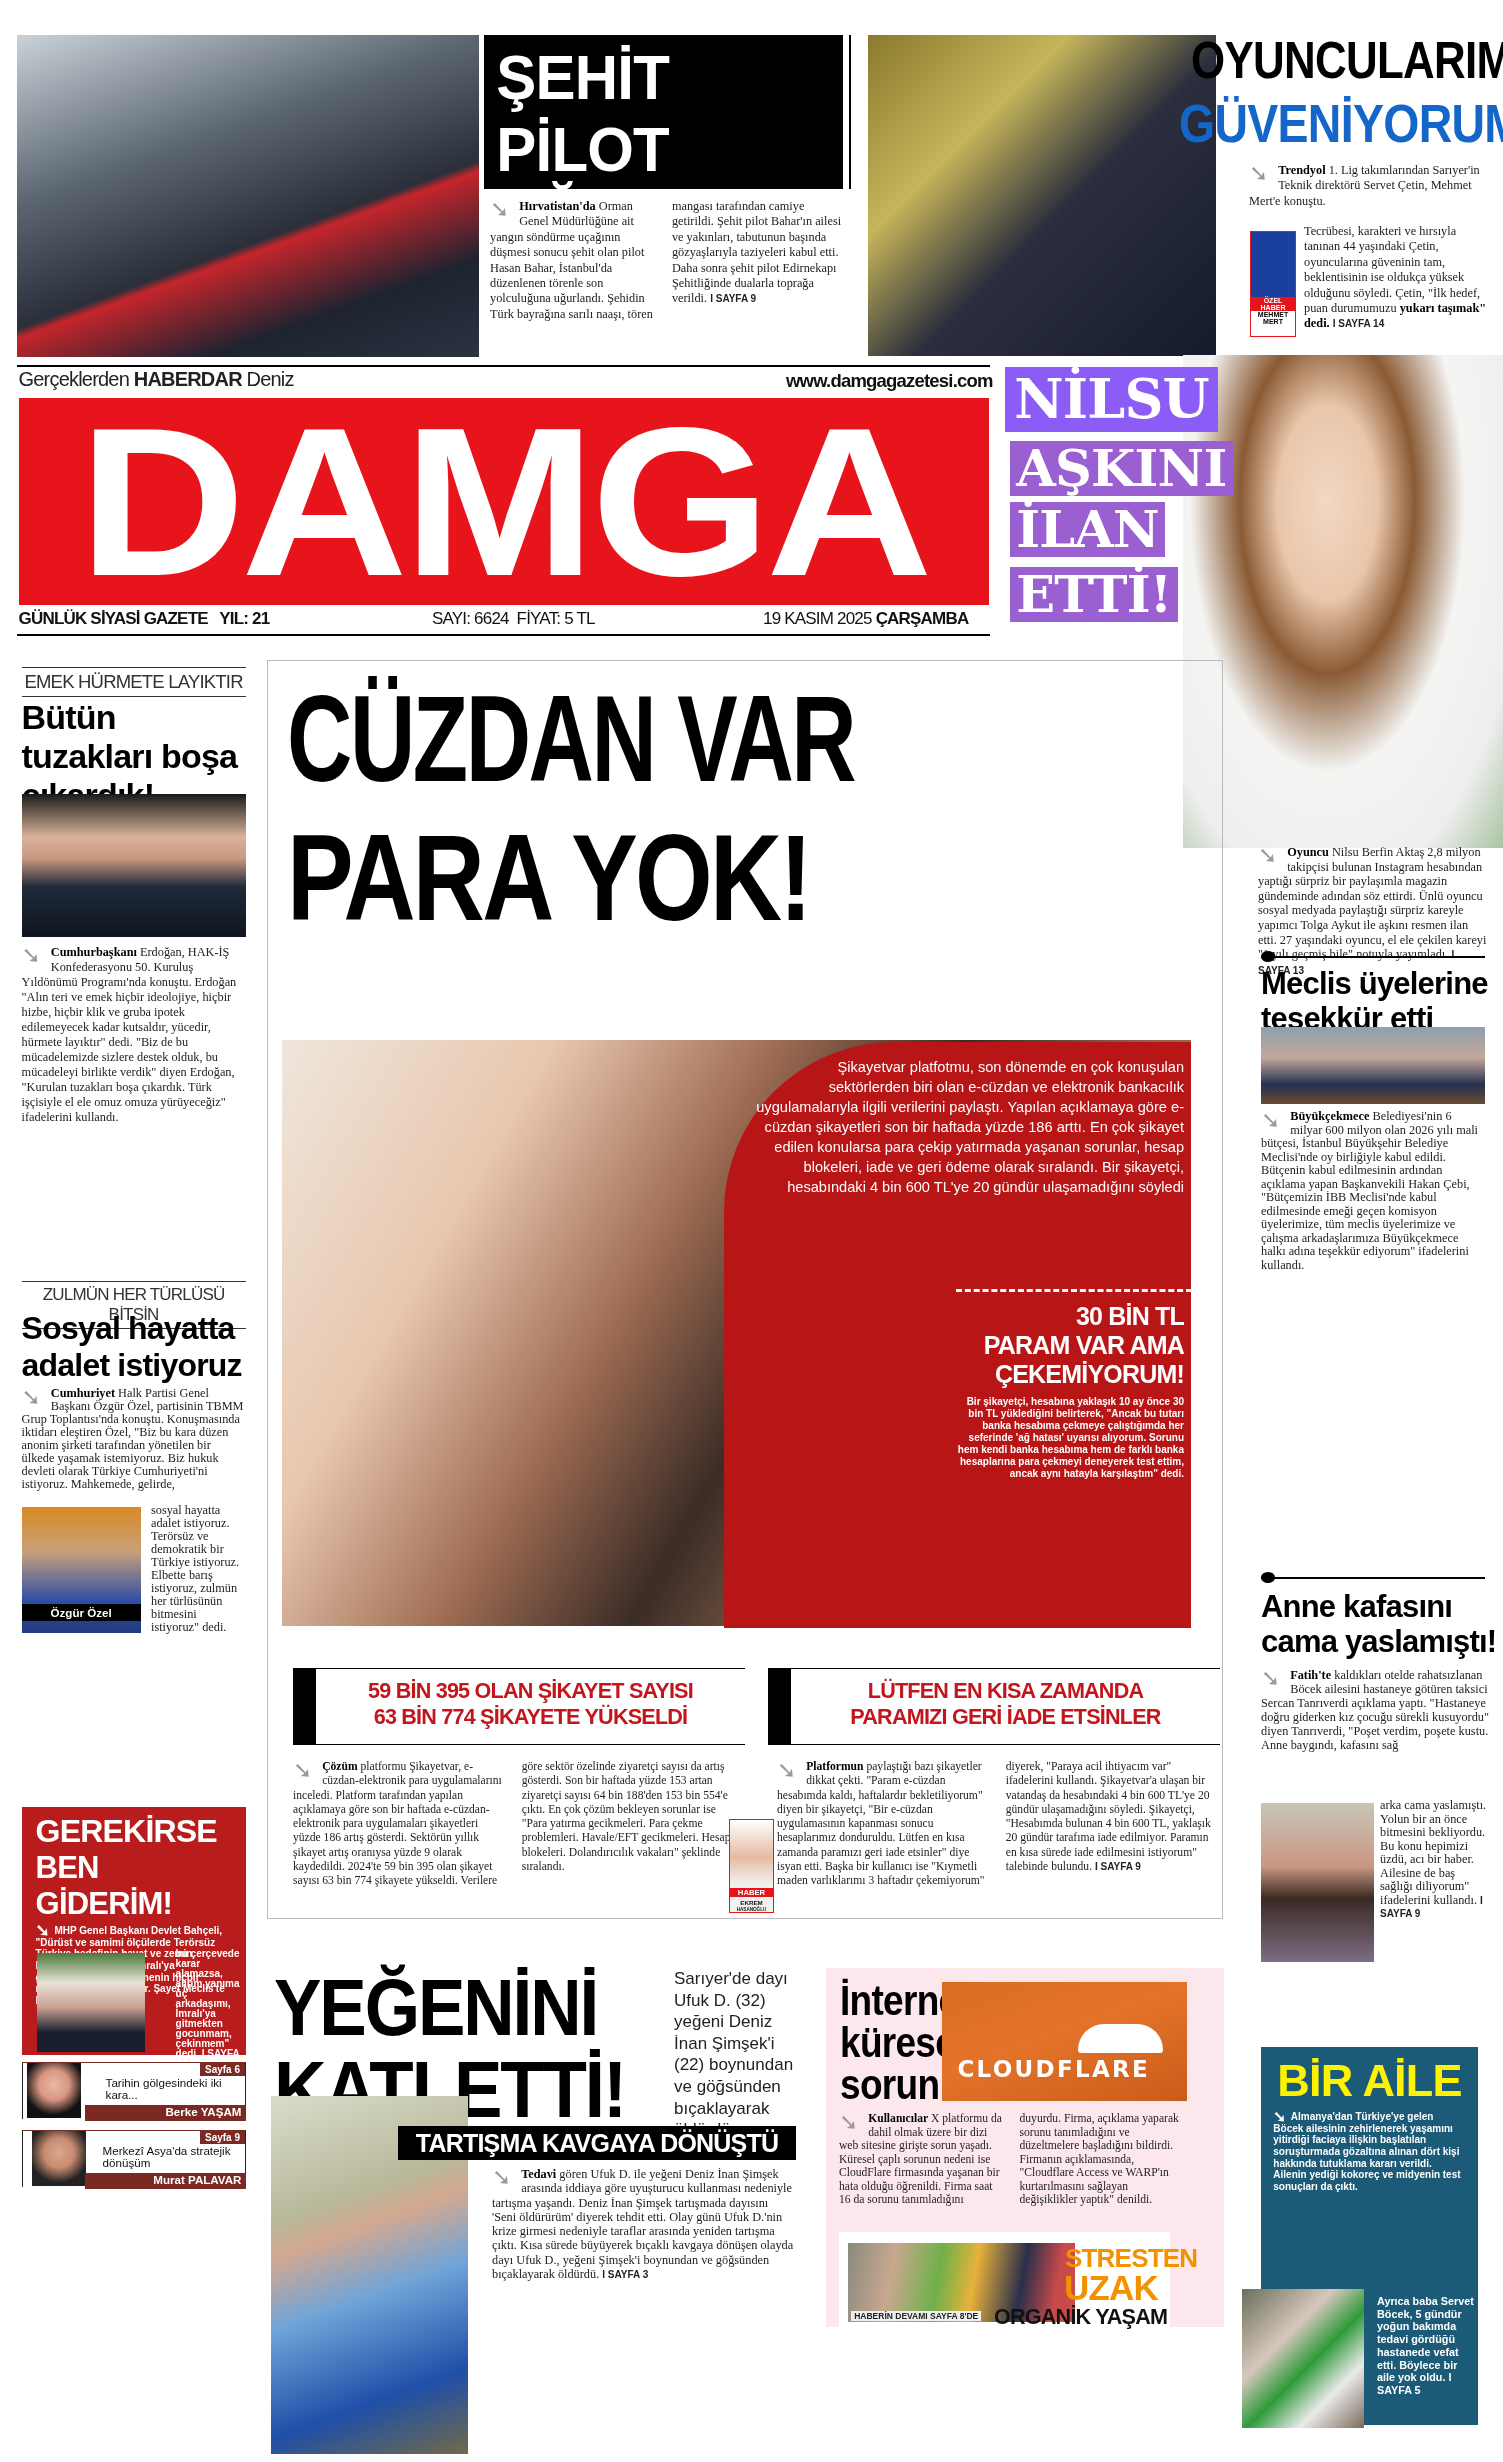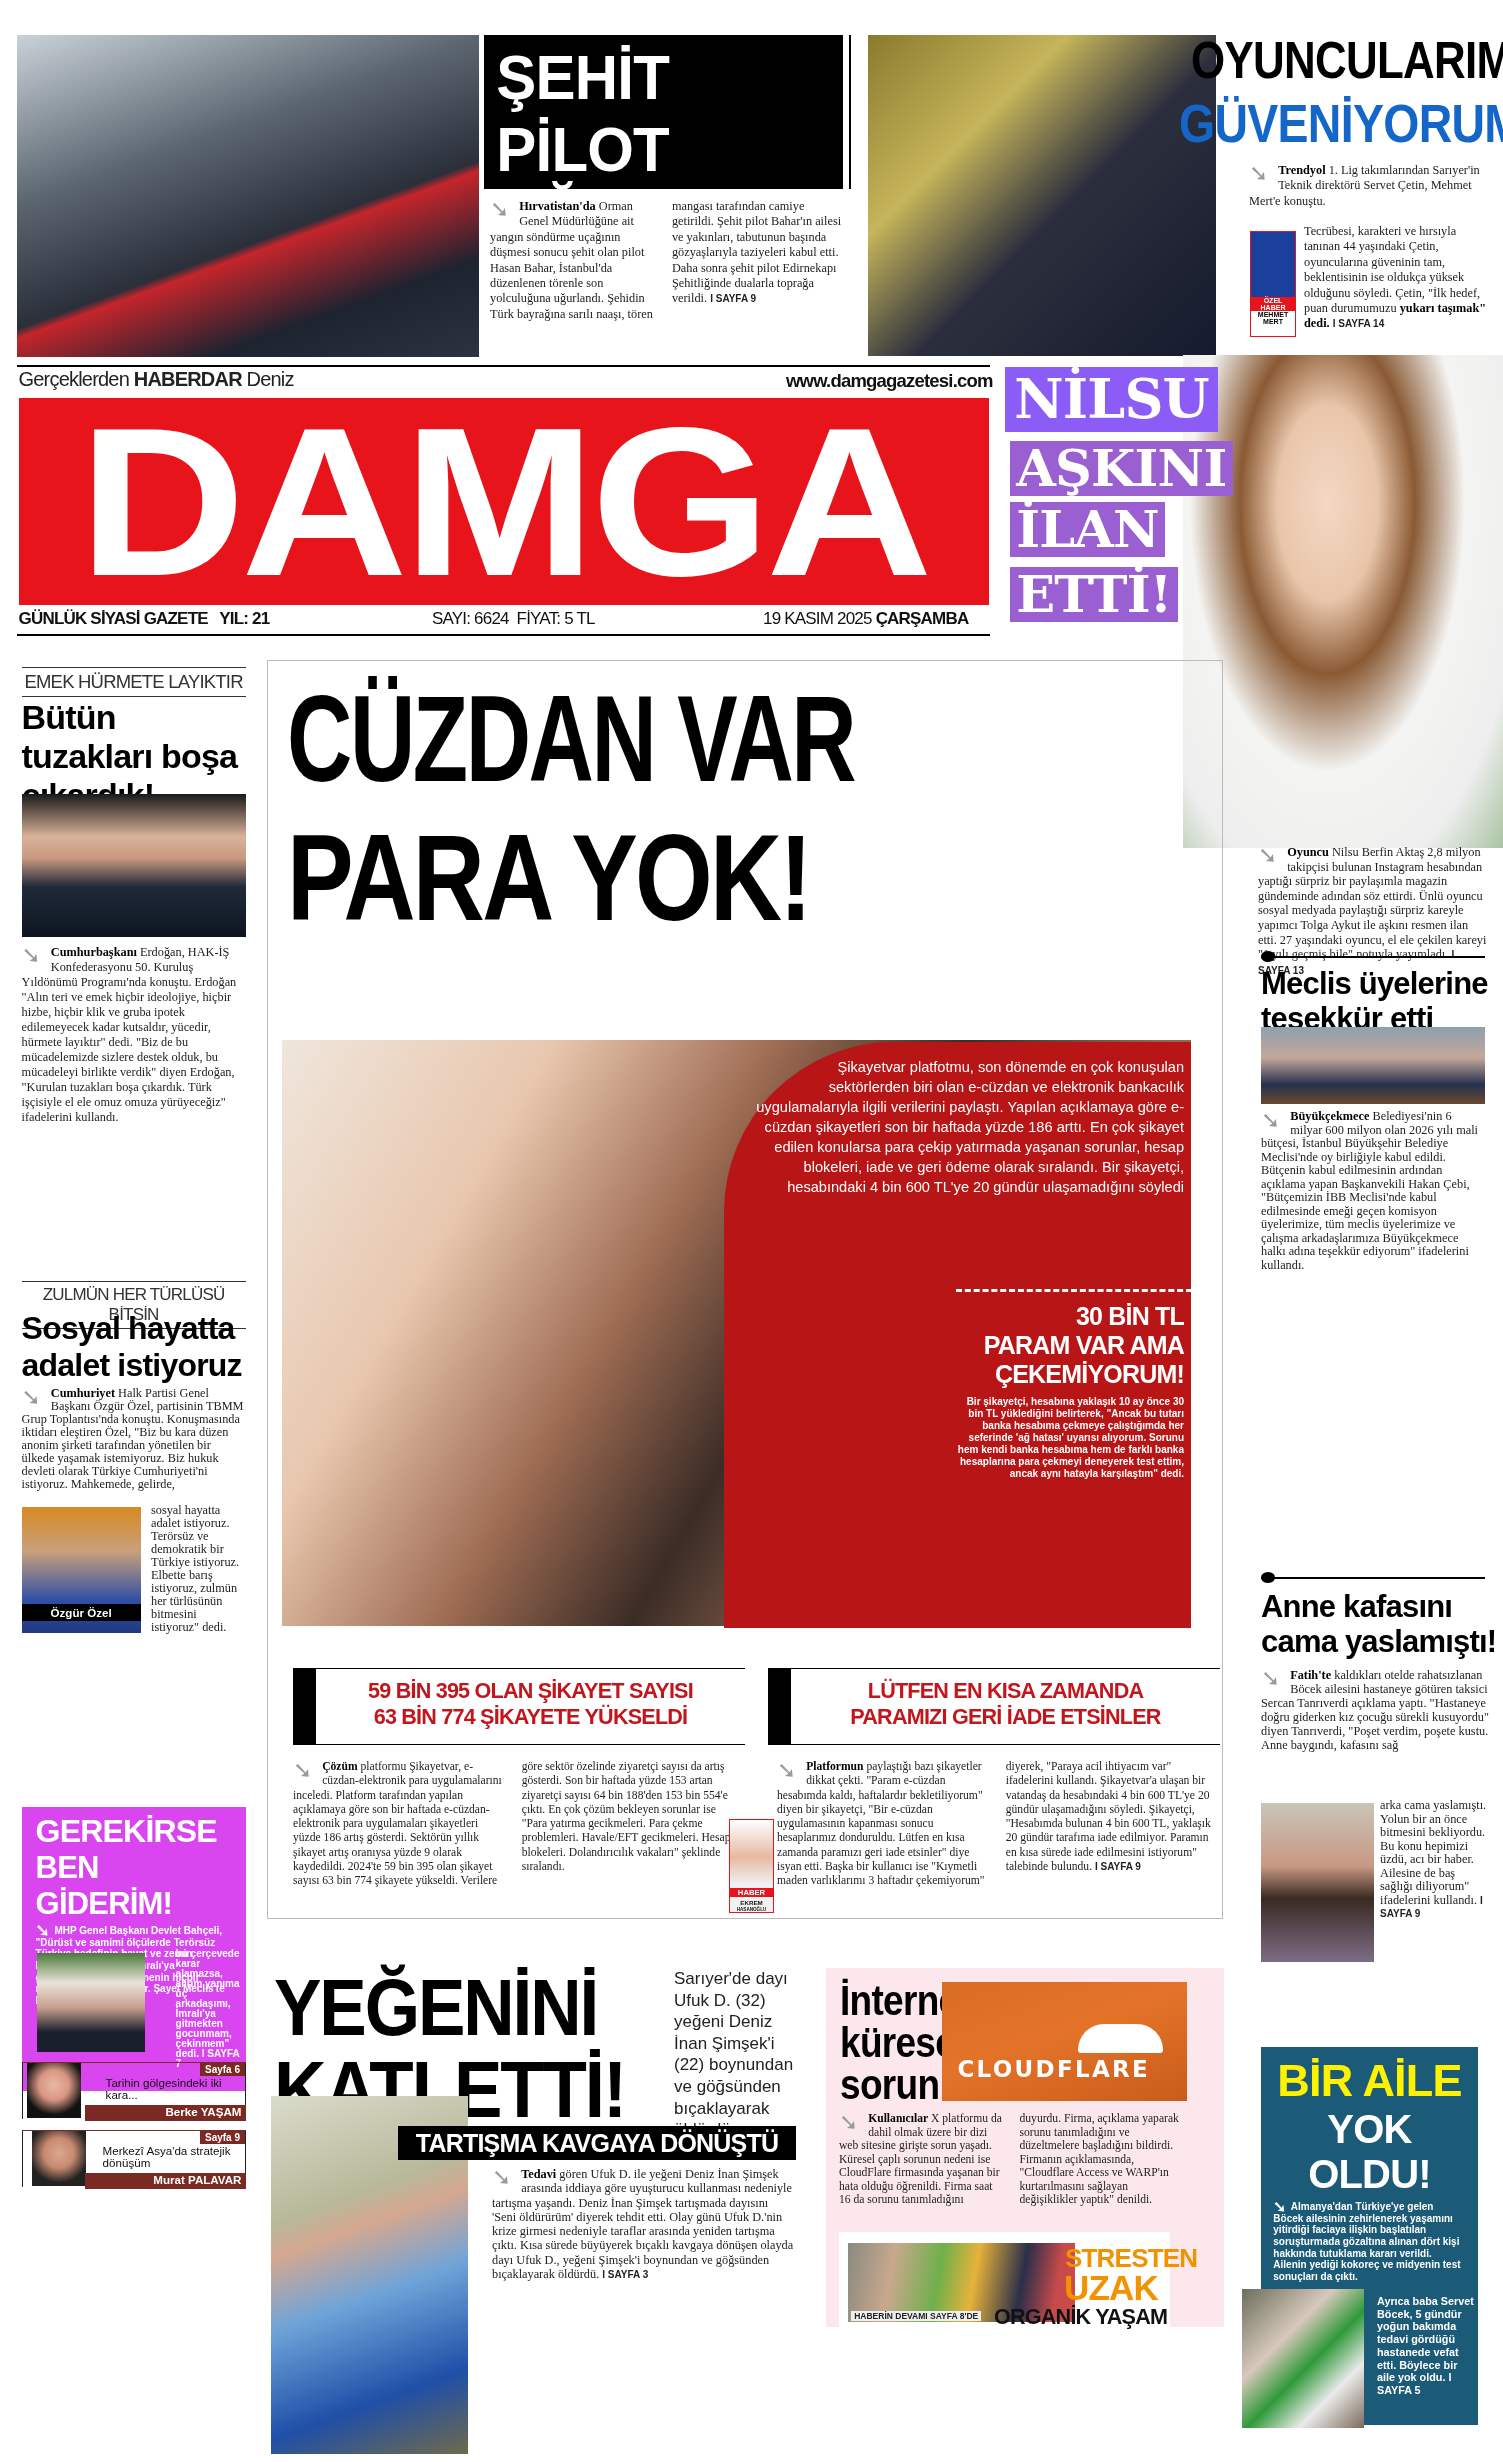--- a/index.html
+++ b/index.html
@@ -77,21 +77,21 @@
 <div class="abs body-txt" style="left:21.6px;top:1387px;width:224px;font-size:12.3px;line-height:13px">
   <span class="arrow">➘</span><b>Cumhuriyet</b> <span>Halk Partisi Genel Başkanı Özgür Özel, partisinin TBMM Grup Toplantısı'nda konuştu. Konuşmasında iktidarı eleştiren Özel, "Biz bu kara düzen anonim şirketi tarafından yönetilen bir ülkede yaşamak istemiyoruz. Biz hukuk devleti olarak Türkiye Cumhuriyeti'ni istiyoruz. Mahkemede, gelirde,</span>
 </div>
 <div class="abs photo" style="left:21.6px;top:1507px;width:119px;height:126px;background:linear-gradient(180deg,#d88a22 0%,#c9a07a 35%,#2e4ea6 75%,#21397e 100%)">
   <div style="position:absolute;bottom:12px;width:100%;background:#000;color:#fff;font:bold 11.6px 'Liberation Sans',sans-serif;text-align:center;line-height:17px">Özgür Özel</div>
 </div>
 <div class="abs body-txt" style="left:151px;top:1504px;width:96px;font-size:12.3px;line-height:13px">
   <span>sosyal hayatta adalet istiyoruz. Terörsüz ve demokratik bir Türkiye istiyoruz. Elbette barış istiyoruz, zulmün her türlüsünün bitmesini istiyoruz" dedi.</span>
 </div>
 
-<div class="abs" style="left:21.6px;top:1807px;width:224px;height:284px;background:#d946ef">
+<div class="abs" style="left:21.6px;top:1807px;width:224px;height:248px;background:#b91c1c">
   <div class="cond" style="color:#fff;font-size:32px;padding:6.2px 14px 0">GEREKİRSE</div>
   <div class="cond" style="color:#fff;font-size:31px;padding:0 14px">BEN GİDERİM!</div>
   <div style="color:#fff;font:bold 10px/11.6px 'Liberation Sans',sans-serif;padding:3.1px 14px 0">
     <span style="float:left;font-size:17px;margin-right:4.6px">➘</span><span>MHP Genel Başkanı Devlet Bahçeli, "Dürüst ve samimi ölçülerde Terörsüz Türkiye hedefinin hayat ve zemin bulması isteniyorsa, İmralı'ya gidilmesine ayak sürümenin hiçbir manası da olmayacaktır. Şayet Meclis'te kurulan komisyon</span>
   </div>
   <div class="photo" style="position:absolute;left:15.4px;top:146px;width:108px;height:99px;background:linear-gradient(180deg,#4a7a3a 0%,#e8e2d8 30%,#c9a090 55%,#1a1f2e 80%)"></div>
   <div style="position:absolute;left:154px;top:142px;width:66px;color:#fff;font:bold 10px/10px 'Liberation Sans',sans-serif">
     <span>bu çerçevede karar alamazsa, alırım yanıma üç arkadaşımı, İmralı'ya gitmekten gocunmam, çekinmem" dedi.</span> <span>I SAYFA 7</span>
   </div>
 </div>
@@ -163,21 +163,20 @@
 <div class="abs body-txt" style="left:1261px;top:1668px;width:231px;font-size:12.3px;line-height:14px">
   <span class="arrow">➘</span><b>Fatih'te</b> <span>kaldıkları otelde rahatsızlanan Böcek ailesini hastaneye götüren taksici Sercan Tanrıverdi açıklama yaptı. "Hastaneye doğru giderken kız çocuğu sürekli kusuyordu" diyen Tanrıverdi, "Poşet verdim, poşete kustu. Anne baygındı, kafasını sağ</span>
 </div>
 <div class="abs photo" style="left:1261px;top:1803px;width:113px;height:159px;background:linear-gradient(180deg,#c9c5b8 0%,#c89782 40%,#3a2a22 60%,#7d6d86 100%)"></div>
 <div class="abs body-txt" style="left:1380px;top:1799px;width:108px;font-size:12.3px;line-height:13.5px">
   <span>arka cama yaslamıştı. Yolun bir an önce bitmesini bekliyordu. Bu konu hepimizi üzdü, acı bir haber. Ailesine de baş sağlığı diliyorum" ifadelerini kullandı.</span> <span class="sayfa">I SAYFA 9</span>
 </div>
 
 <div class="abs" style="left:1261px;top:2047px;width:217px;height:378px;background:#1c5b78">
   <div class="cond" style="color:#fff200;font-size:45px;text-align:center;transform:none;padding-top:7.7px">BİR AİLE</div>
-  <div class="cond" style="color:#fff;font-size:40px;text-align:center;transform:none">YOK OLDU!</div>
   <div style="color:#fff;font:bold 10px/11.6px 'Liberation Sans',sans-serif;padding:4.6px 12.3px 0">
     <span style="float:left;font-size:15.4px;margin-right:4.6px">➘</span><span>Almanya'dan Türkiye'ye gelen Böcek ailesinin zehirlenerek yaşamını yitirdiği faciaya ilişkin başlatılan soruşturmada gözaltına alınan dört kişi hakkında tutuklama kararı verildi. Ailenin yediği kokoreç ve midyenin test sonuçları da çıktı.</span>
   </div>
   <div style="position:absolute;left:116px;top:248px;width:97px;color:#fff;font:bold 10.8px/12.7px 'Liberation Sans',sans-serif">
     <span>Ayrıca baba Servet Böcek, 5 gündür yoğun bakımda tedavi gördüğü hastanede vefat etti. Böylece bir aile yok oldu.</span> <span>I SAYFA 5</span>
   </div>
 </div>
 <div class="abs photo" style="left:1242px;top:2289px;width:122px;height:139px;background:linear-gradient(135deg,#6a6e5a 0%,#d8c8bd 35%,#2f9a3a 55%,#eaeaea 75%,#7b6a5a 100%)"></div>
 
 <div class="abs cond" style="left:274px;top:1965px;font-size:79px;line-height:85px;color:#000;letter-spacing:-2.3px;transform:scaleX(0.9)">YEĞENİNİ</div>

